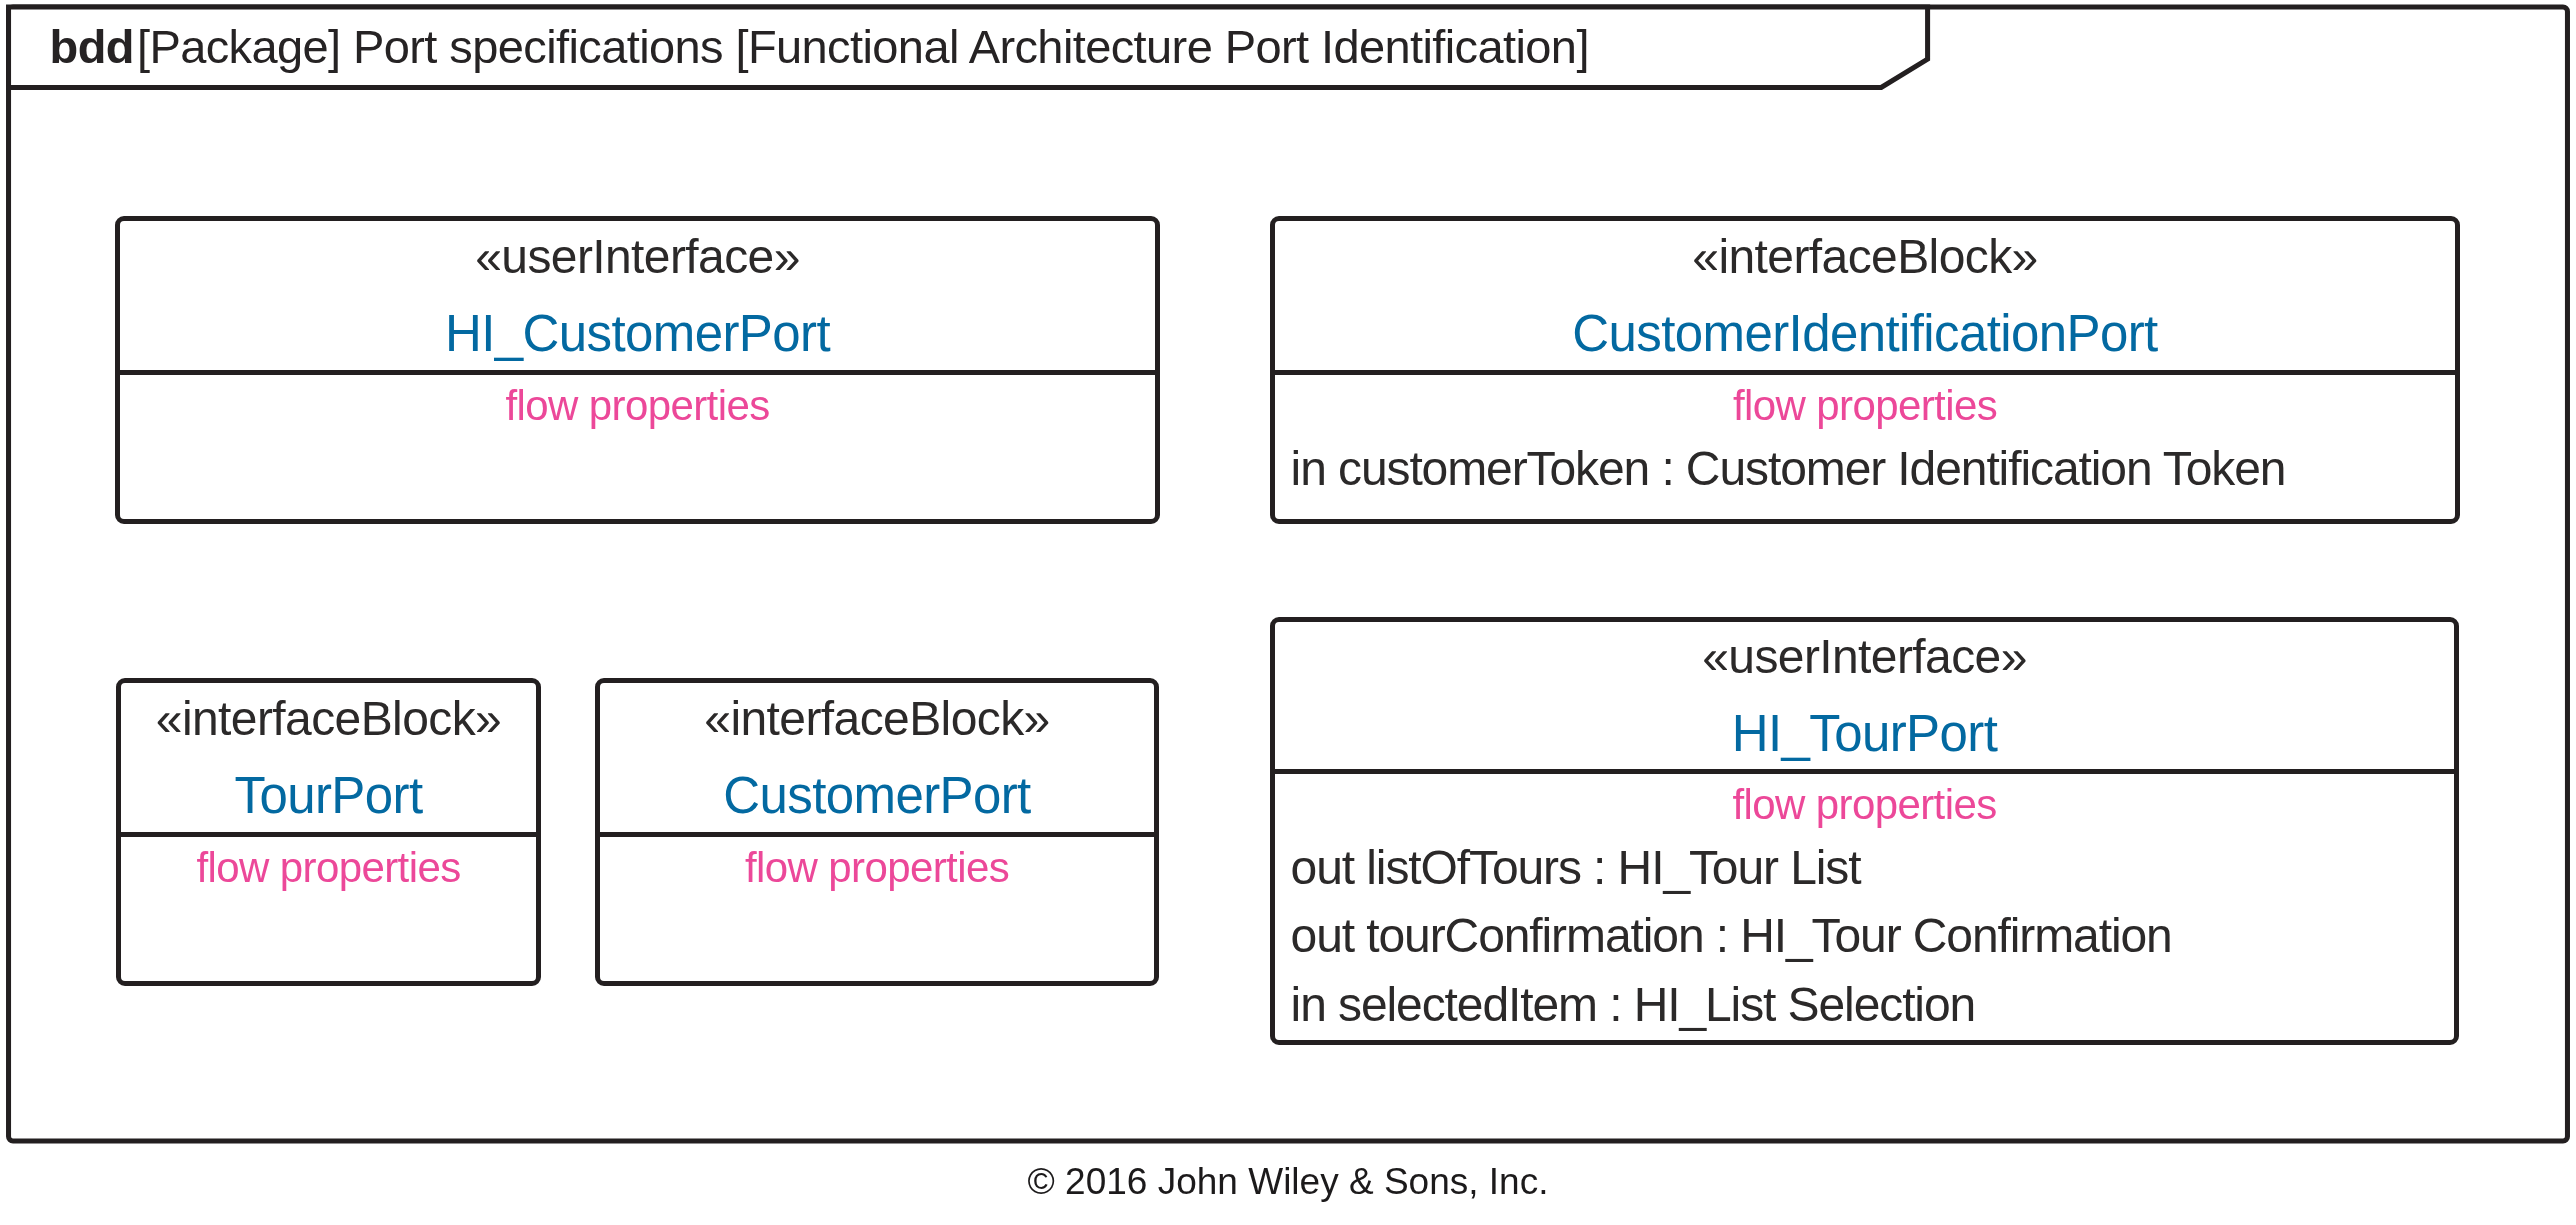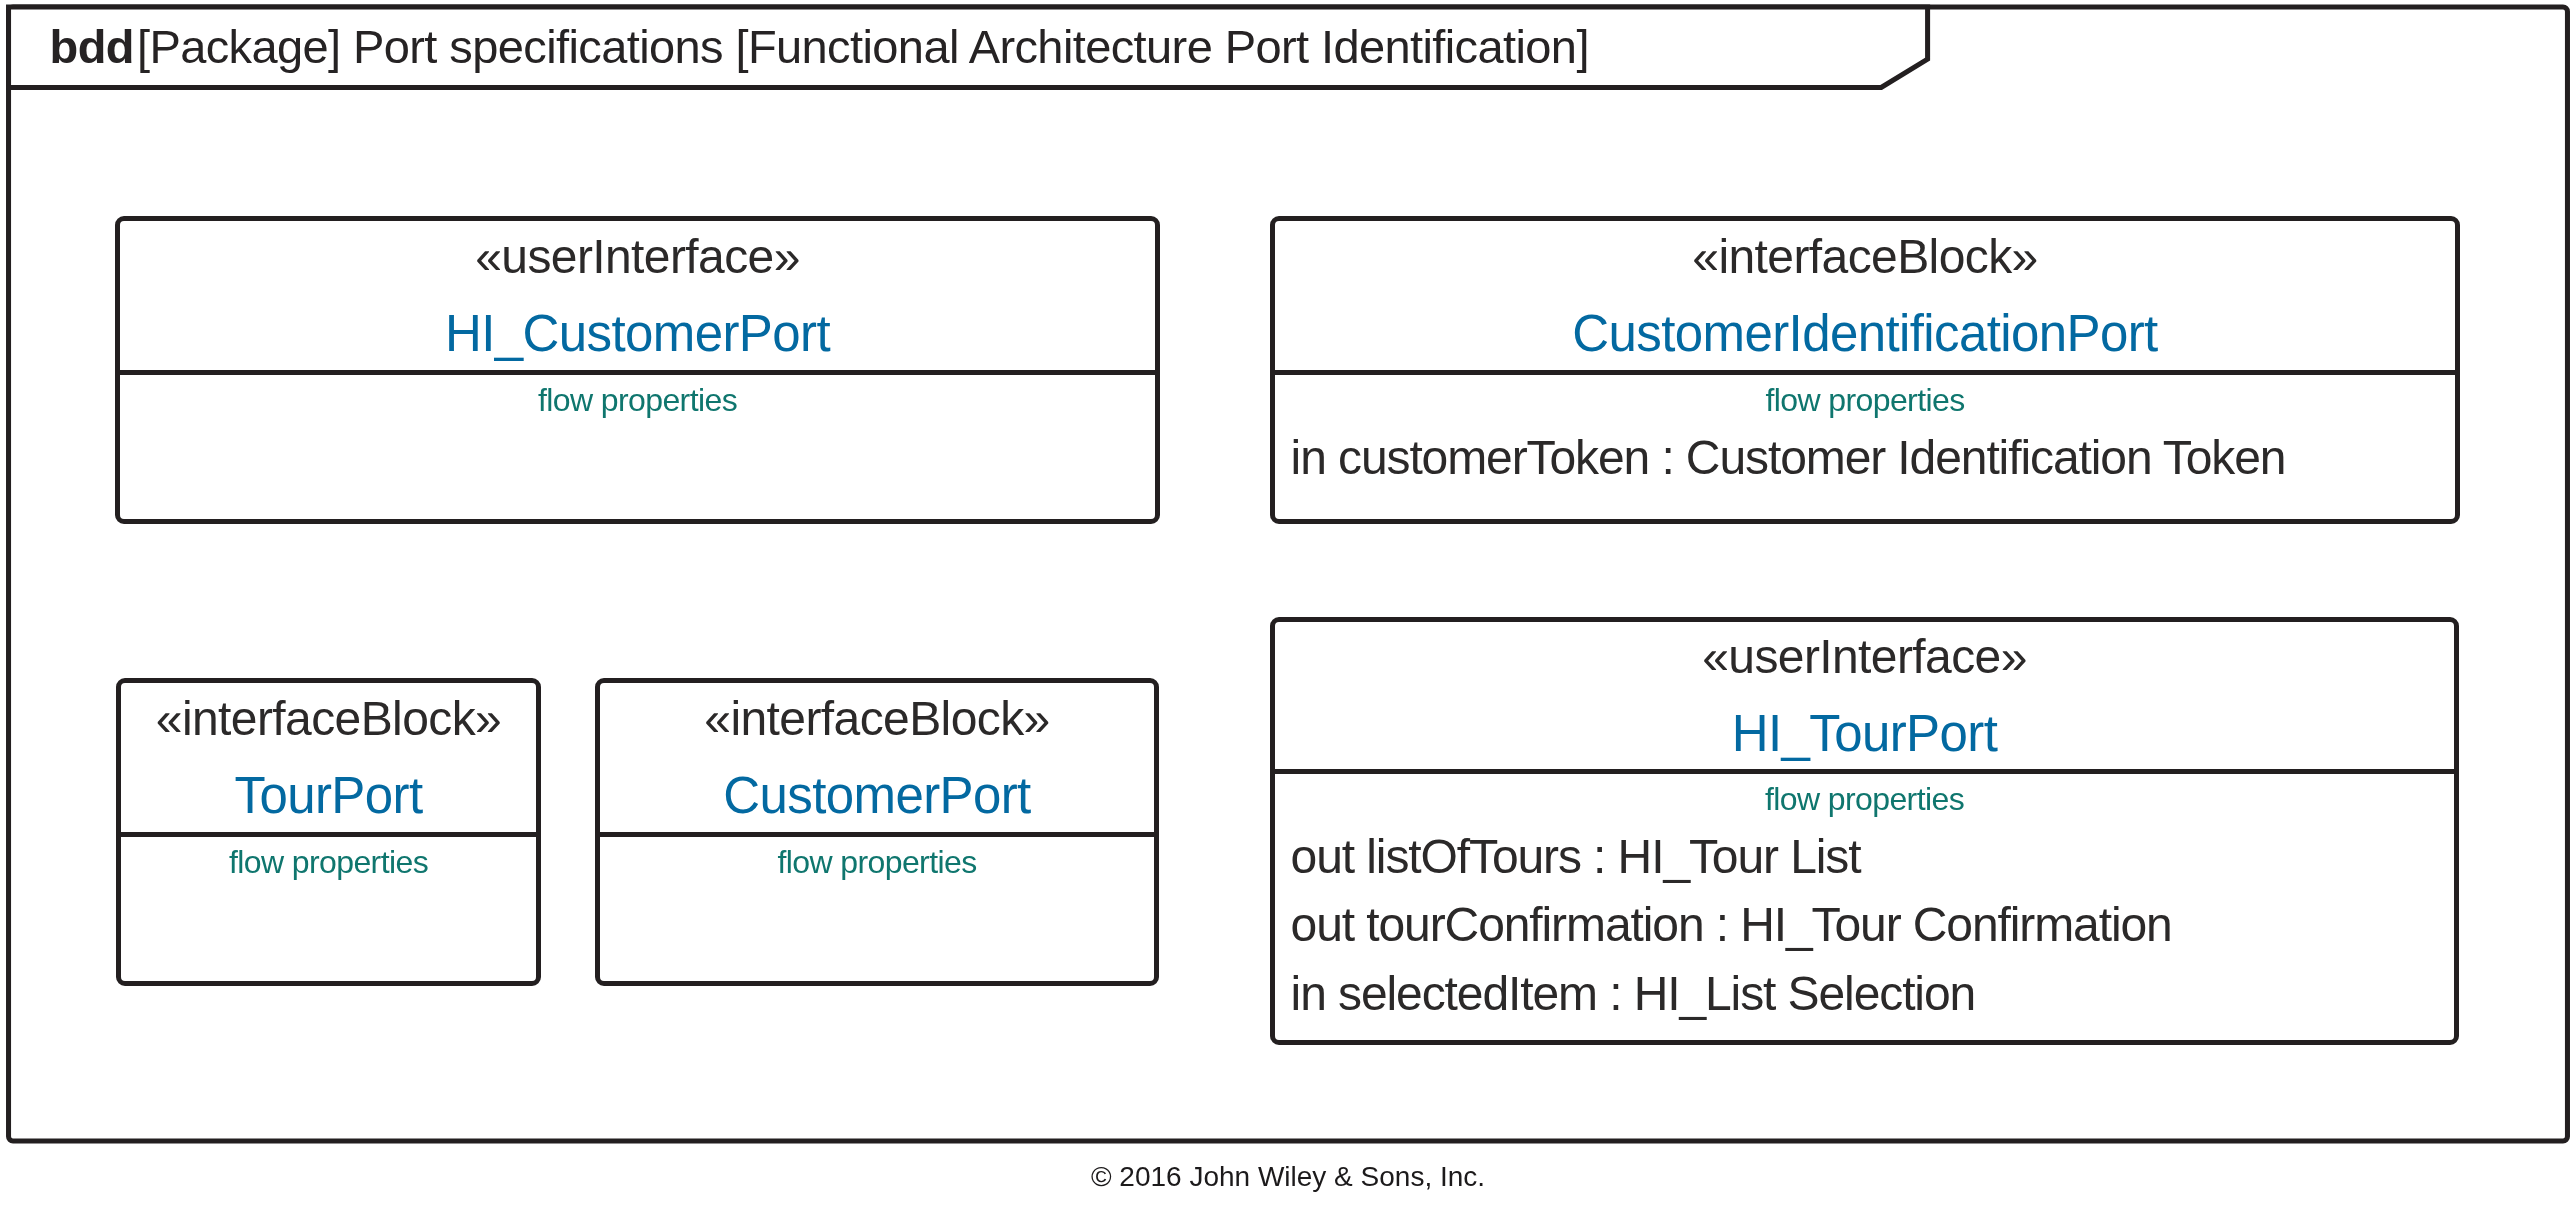--- a/index.html
+++ b/index.html
@@ -75,24 +75,24 @@
   }
   .block .cmp {
     box-sizing: border-box;
     flex: 1;
     display: flex;
     flex-direction: column;
     padding-top: 6.7px;
   }
   .cmp-label {
     text-align: center;
-    font-size: 32px;
+    font-size: 42px;
     letter-spacing: -0.6px;
     margin-bottom: 5.6px;
-    color: #0f766e;
+    color: #ec4899;
   }
   .props {
     padding: 0 15.6px;
   }
   .prop {
     font-size: 48px;
     letter-spacing: -1.1px;
     line-height: 1.42;
     white-space: nowrap;
     color: #2b2929;
@@ -107,21 +107,21 @@
   .b-customer         { left: 595px; top: 678px; width: 564px; height: 308px; }
   .b-customer .hdr    { height: 154px; }
   .b-hi-tour          { left: 1270px; top: 617px; width: 1189px; height: 428px; }
   .b-hi-tour .hdr     { height: 152px; }
   .copyright {
     position: absolute;
     left: 0;
     top: 1161px;
     width: 2576px;
     text-align: center;
-    font-size: 28px;
+    font-size: 37px;
     color: #1c1a1b;
   }
 </style>
 </head>
 <body>
 
 <div class="stage">
 
   <svg class="frame-layer" viewBox="0 0 4610 2193" aria-hidden="true">
 

